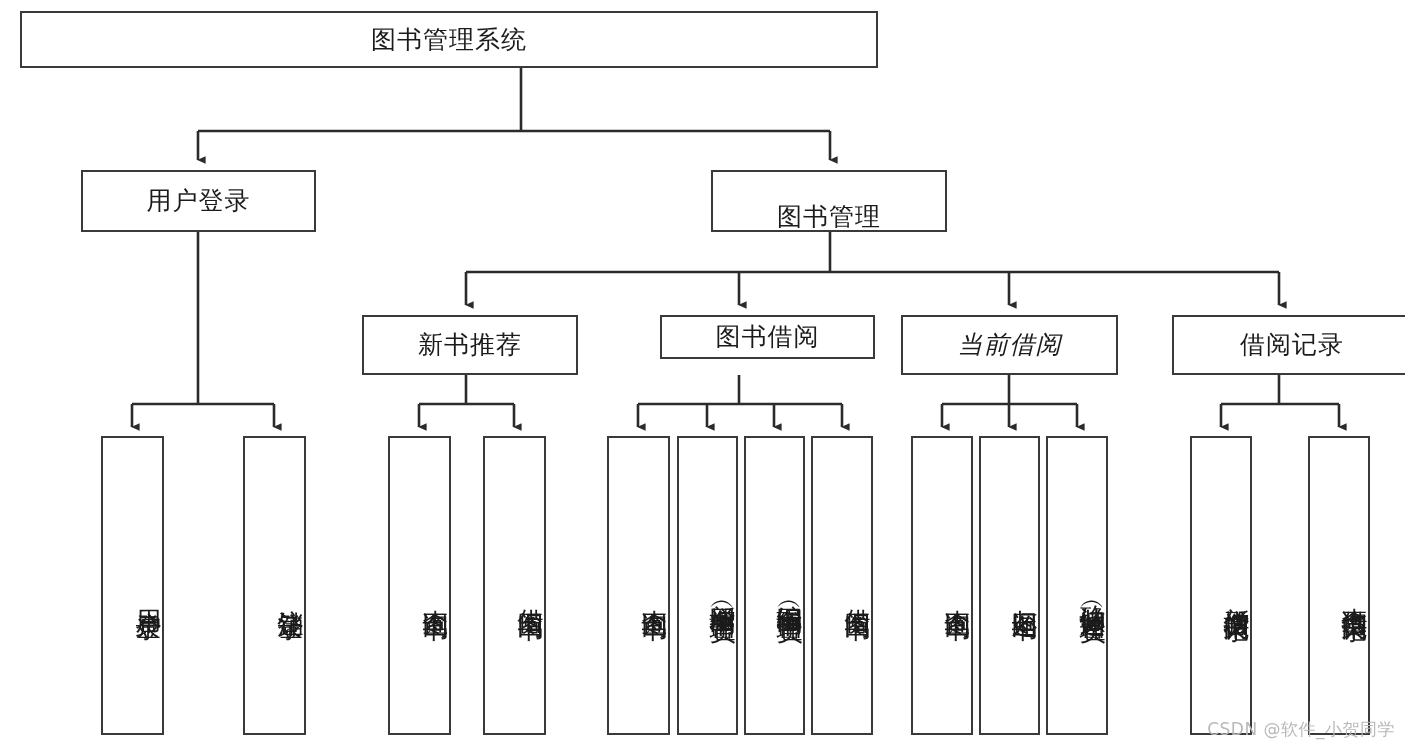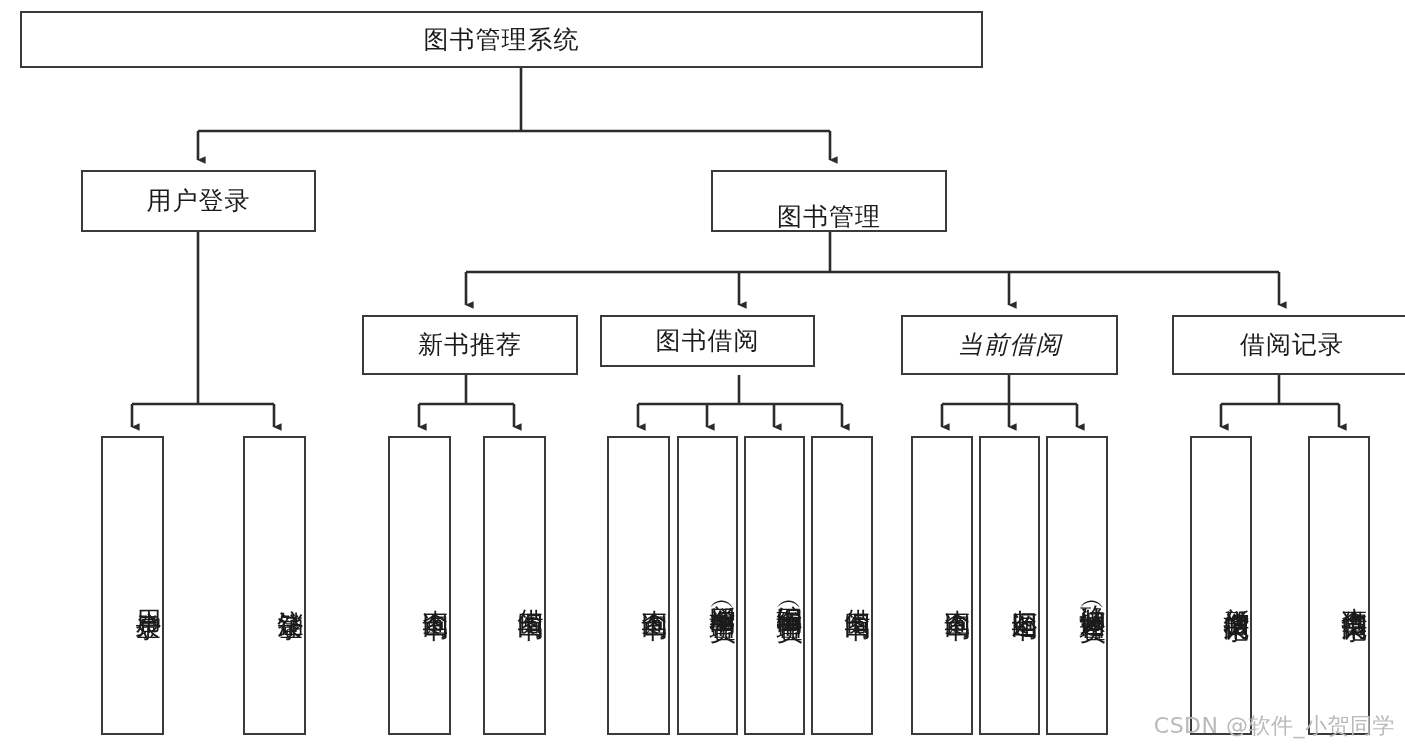--- a/index.html
+++ b/index.html
@@ -54,21 +54,21 @@
   }
   .node.vert .vlabel {
     writing-mode: vertical-rl;
     text-orientation: upright;
     white-space: nowrap;
   }
   .watermark {
     position: absolute;
     right: 10px;
     bottom: 6px;
-    font-size: 22px;
+    font-size: 17px;
     color: #b9b9b9;
     letter-spacing: 0.5px;
     z-index: 5;
     white-space: nowrap;
   }
 </style>
 </head>
 <body>
 
 <div id="diagram-canvas">
@@ -116,35 +116,35 @@
       <path d="M1009,404 L1009,427" marker-end="url(#arrow)"></path>
       <path d="M1077,404 L1077,427" marker-end="url(#arrow)"></path>
 
       <path d="M1279,375 L1279,404"></path>
       <path d="M1221,404 L1339,404"></path>
       <path d="M1221,404 L1221,427" marker-end="url(#arrow)"></path>
       <path d="M1339,404 L1339,427" marker-end="url(#arrow)"></path>
     </g>
   </svg>
 
-  <div class="node horiz" style="left:20px; top:11px; width:963px; height:57px;">
+  <div class="node horiz" style="left:20px; top:11px; width:858px; height:57px;">
     <span>图书管理系统</span>
   </div>
 
   <div class="node horiz" style="left:81px; top:170px; width:235px; height:62px;">
     <span>用户登录</span>
   </div>
   <div class="node horiz" style="left:711px; top:170px; width:236px; height:62px;align-items:flex-end;">
     <span>图书管理</span>
   </div>
 
   <div class="node horiz" style="left:362px; top:315px; width:216px; height:60px;text-align:right;">
     <span>新书推荐</span>
   </div>
-  <div class="node horiz" style="left:600px; top:315px; width:215px; height:52px;">
+  <div class="node horiz" style="left:660px; top:315px; width:215px; height:44px;">
     <span>图书借阅</span>
   </div>
   <div class="node horiz" style="left:901px; top:315px; width:217px; height:60px;font-style:italic;">
     <span>当前借阅</span>
   </div>
   <div class="node horiz" style="left:1172px; top:315px; width:240px; height:60px;">
     <span>借阅记录</span>
   </div>
 
   <div class="node vert" style="left:101px; top:436px; width:63px; height:299px;">

